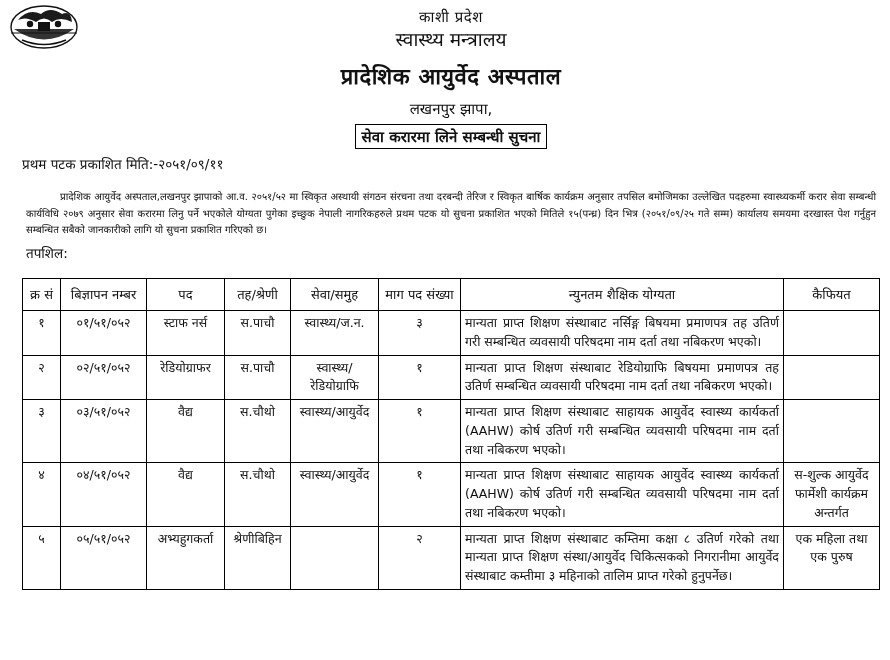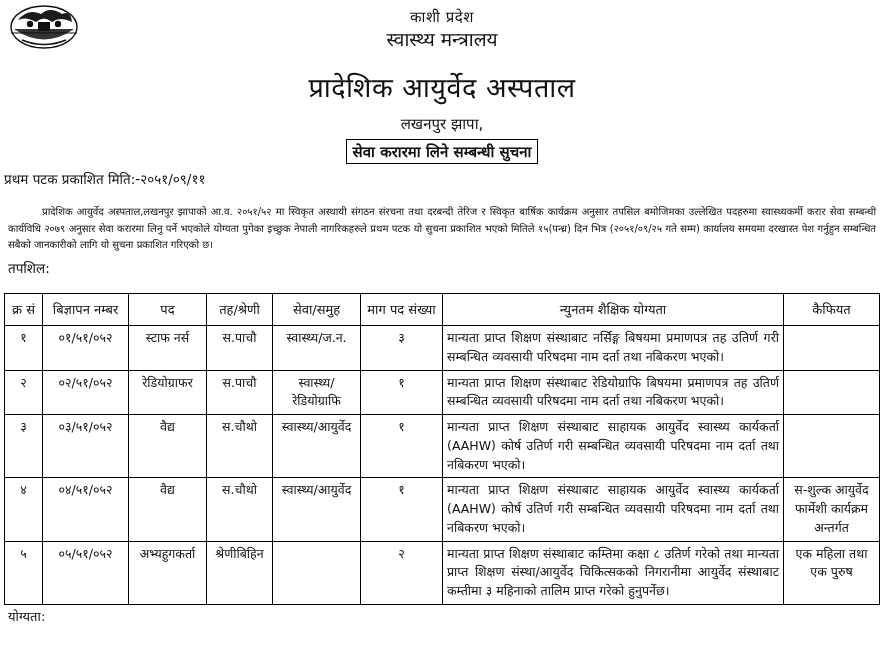--- a/index.html
+++ b/index.html
@@ -7,42 +7,42 @@
     margin: 0; padding: 0;
     width: 890px; height: 660px;
     background: #ffffff;
     font-family: "DejaVu Sans", sans-serif;
     color: #111;
     overflow: hidden;
   }
   .page {
     position: relative;
     width: 890px; height: 660px;
-    padding: 4px 10px 0 4px;
+    padding: 4px 10px 0 22px;
   }
   
   .emblem {
     position: absolute;
     left: 8px; top: 2px;
     width: 72px; height: 50px;
   }
   
   .hdr { text-align: center; }
   .hdr-line1 {
     font-size: 15px;
     letter-spacing: 0.5px;
     margin-top: 2px;
   }
   .hdr-line2 {
     font-size: 19px;
   }
   .hdr-line3 {
-    font-size: 27px;
-    font-weight: normal;
-    margin-top: 16px;
+    font-size: 22px;
+    font-weight: bold;
+    margin-top: 8px;
     letter-spacing: 0.5px;
   }
   .hdr-line4 {
     font-size: 15px;
     margin-top: 8px;
   }
   .hdr-notice {
     display: inline-block;
     margin-top: 6px;
     font-size: 15px;
@@ -211,15 +211,14 @@
         <td class="c">अभ्यहुगकर्ता</td>
         <td class="c">श्रेणीबिहिन</td>
         <td class="c"></td>
         <td class="c">२</td>
         <td class="j">मान्यता प्राप्त शिक्षण संस्थाबाट कम्तिमा कक्षा ८ उतिर्ण गरेको तथा मान्यता प्राप्त शिक्षण संस्था/आयुर्वेद चिकित्सकको निगरानीमा आयुर्वेद संस्थाबाट कम्तीमा ३ महिनाको तालिम प्राप्त गरेको हुनुपर्नेछ।</td>
         <td class="c">एक महिला तथा एक पुरुष</td>
       </tr>
     </tbody>
   </table>
 
-  <div class="footer-cut">योग्यता:</div>
 
 </div>
 
 </body></html>

